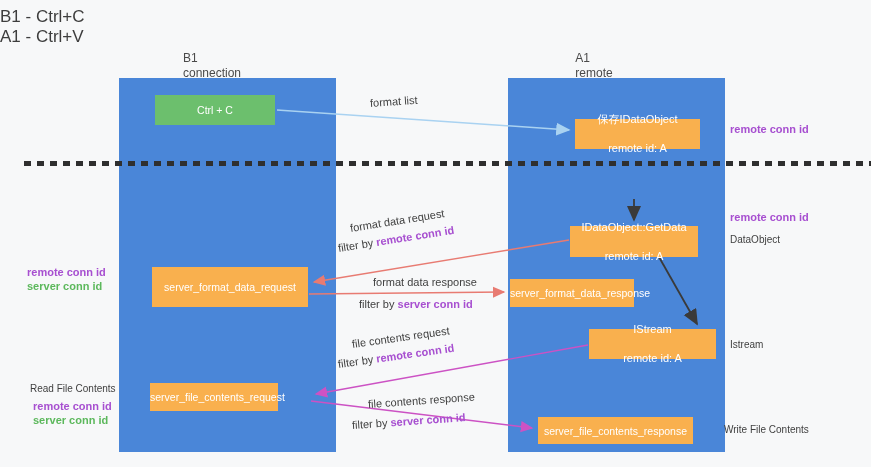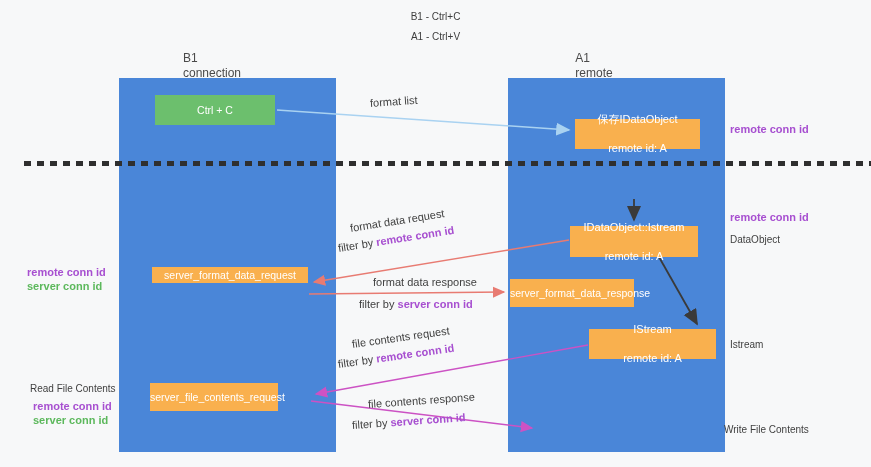--- a/index.html
+++ b/index.html
@@ -5,21 +5,21 @@
   * { margin: 0; padding: 0; box-sizing: border-box; }
   html,body { background: #eef0f1; }
   body { font-family: "Liberation Sans", "DejaVu Sans", sans-serif; }
   .canvas {
     position: relative;
     width: 871px; height: 467px;
     background: #f7f8f9;
     overflow: hidden;
   }
   .abs { position: absolute; }
-  .title-block { left: 0; right: 0; top: 7px; text-align: center; color: #3d3d3d; font-size: 10px; line-height: 20px; }
+  .title-block { left: 0; right: 0; top: 7px; color: #3d3d3d; font-size: 17px; line-height: 20px; }
   .col-header { text-align: left; color: #4a4a4a; font-size: 12px; line-height: 15px; transform: translateX(-50%); white-space: nowrap; }
   .lifeline { background: #4a86d8; top: 78px; width: 217px; height: 374px; }
   .node { color: #ffffff; text-align: center; display: flex; flex-direction: column; justify-content: center; white-space: nowrap; }
   .node.green { background: #6cbf6d; }
   .node.orange { background: #f9b04e; gap: 16px; }
   .node .l1, .node .l2 { font-size: 11px; line-height: 13px; }
   .node.single { font-size: 10.5px; }
   .dashline { left: 24px; top: 161px; width: 847px; height: 5px;
     background: repeating-linear-gradient(to right, #2f2f2f 0 7px, transparent 7px 13px); }
   .edge-label { color: #3f3f3f; font-size: 11px; white-space: nowrap; transform-origin: left center; }
@@ -74,41 +74,44 @@
     <line x1="659" y1="257" x2="697" y2="324" stroke="#3a3a3a" stroke-width="1.8" marker-end="url(#m-black)"></line>
     <line x1="588" y1="345" x2="316" y2="394" stroke="#cc52c4" stroke-width="1.4" marker-end="url(#m-mag)"></line>
     <line x1="311" y1="401" x2="532" y2="428" stroke="#cc52c4" stroke-width="1.4" marker-end="url(#m-mag)"></line>
   </svg>
 
   <div class="abs dashline"></div>
 
   <div class="abs node green single" style="left:155px; top:95px; width:120px; height:30px;">
     <span>Ctrl + C</span>
   </div>
-  <div class="abs node orange single" style="left:152px; top:267px; width:156px; height:16px;">
+  <div class="abs node orange single" style="left:152px; top:267px; width:156px; height:40px;">
     <span>server_format_data_request</span>
   </div>
   <div class="abs node orange single" style="left:150px; top:383px; width:128px; height:28px;">
     <span>server_file_contents_request</span>
   </div>
 
   <div class="abs node orange" style="left:575px; top:119px; width:125px; height:30px;">
     <span class="l1">保存IDataObject</span>
     <span class="l2">remote id: A</span>
   </div>
   <div class="abs node orange" style="left:570px; top:226px; width:128px; height:31px;">
-    <span class="l1">IDataObject::Istream</span>
+    <span class="l1">IDataObject::GetData</span>
     <span class="l2">remote id: A</span>
   </div>
   <div class="abs node orange single" style="left:510px; top:279px; width:124px; height:28px;">
     <span>server_format_data_response</span>
   </div>
   <div class="abs node orange" style="left:589px; top:329px; width:127px; height:30px;">
     <span class="l1">IStream</span>
     <span class="l2">remote id: A</span>
+  </div>
+  <div class="abs node orange single" style="left:538px; top:417px; width:155px; height:27px;">
+    <span>server_file_contents_response</span>
   </div>
 
   <div class="abs edge-label" style="left:370px; top:97px; transform:rotate(-4deg);">format list</div>
 
   <div class="abs edge-label" style="left:350px; top:222px; transform:rotate(-9deg);">format data request</div>
   <div class="abs edge-label" style="left:338px; top:242px; transform:rotate(-9deg);">
     <span>filter by </span><span class="filter-val-purple">remote conn id</span>
   </div>
 
   <div class="abs edge-label" style="left:373px; top:276px;">format data response</div>

